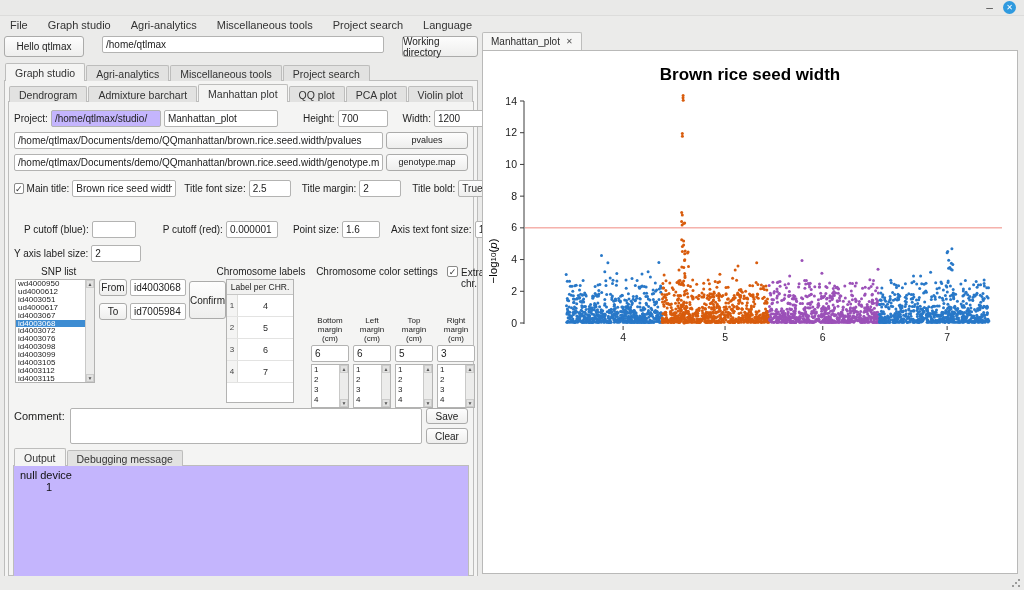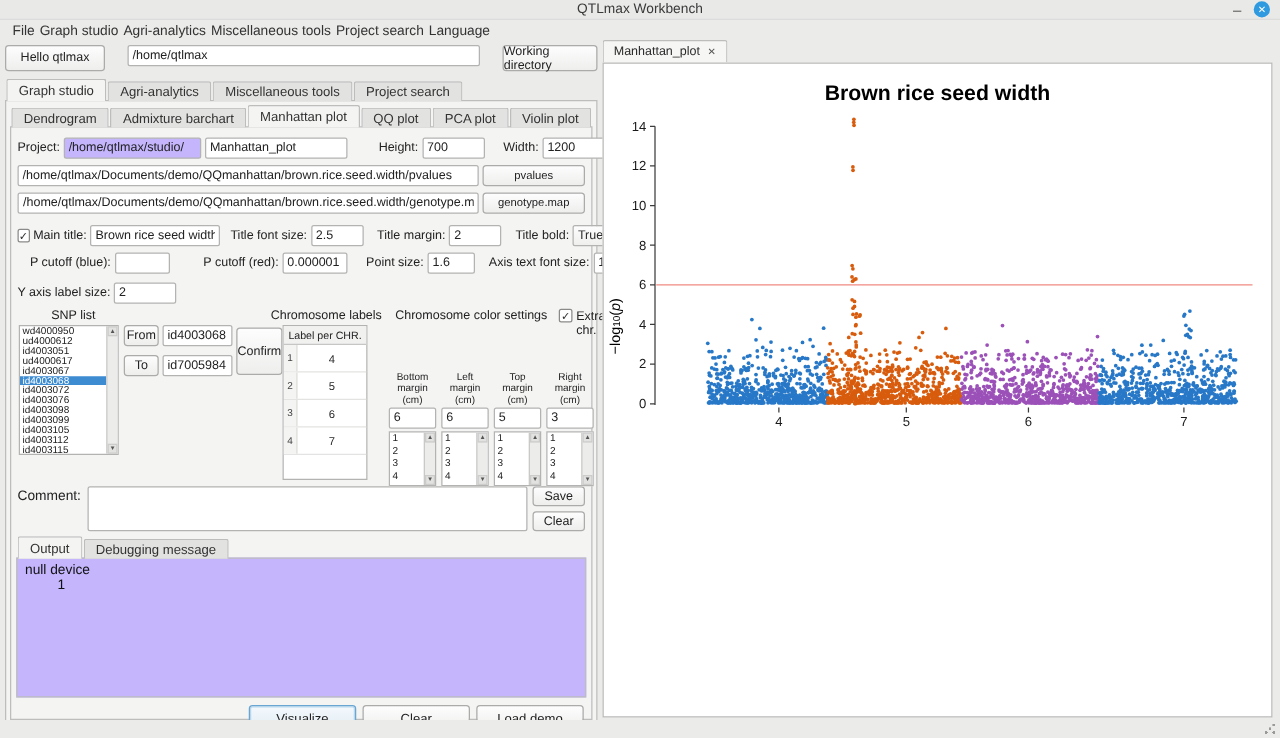--- a/index.html
+++ b/index.html
@@ -8,21 +8,21 @@
     font-family:"Liberation Sans","DejaVu Sans",sans-serif;
     background:#ebebea; color:#2b2b2b; font-size:11px; overflow:hidden; position:relative;
   }
   
   .titlebar { height:16px; background:#e9e9e8; border-bottom:1px solid #dcdcdb; position:relative; }
   .titlebar .title { position:absolute; left:0; right:0; top:1px; text-align:center; font-size:11px; color:#3a3a3a; }
   .win-controls { position:absolute; right:8px; top:1px; display:flex; gap:10px; align-items:center; }
   .win-min { color:#555; font-size:12px; line-height:12px; }
   .win-close { width:13px; height:13px; border-radius:50%; background:#2f9adf; color:#fff; font-size:8px;
                display:flex; align-items:center; justify-content:center; }
-  .menubar { height:17px; display:flex; gap:4px; align-items:center; padding:0 10px; background:#ebebea; }
+  .menubar { height:17px; display:flex; gap:20px; align-items:center; padding:0 10px; background:#ebebea; }
   .menu-item { font-size:11px; color:#333; }
   
   #left-col { position:absolute; left:4px; top:36px; width:474px; }
   .workdir-row { display:flex; gap:18px; height:21px; margin-bottom:6px; }
   .hello-btn { width:80px; background:linear-gradient(#e3e3e2,#d4d4d3); border:1px solid #9b9b9a; border-radius:3px;
                display:flex; align-items:center; justify-content:center; font-size:10.5px; }
   .workdir-input { flex:1; }
   .workdir-btn { width:76px; }
   .btn { background:linear-gradient(#fdfdfd,#eeeeed); border:1px solid #ababaa; border-radius:3px;
          display:flex; align-items:center; justify-content:center; font-size:10px; color:#222; }
@@ -109,21 +109,20 @@
     background:
       radial-gradient(circle at 8px 2px, #9a9a99 1px, transparent 1.2px),
       radial-gradient(circle at 8px 8px, #9a9a99 1px, transparent 1.2px),
       radial-gradient(circle at 2px 8px, #9a9a99 1px, transparent 1.2px),
       radial-gradient(circle at 5px 5px, #9a9a99 1px, transparent 1.2px); }
 </style>
 </head>
 <body>
 
 <div class="titlebar">
-  <div class="title">QTLmax Workbench</div>
   <div class="win-controls">
     <span class="win-min">–</span>
     <span class="win-close">✕</span>
   </div>
 </div>
 <div class="menubar" id="menubar">
     <div class="menu-item">File</div>
     <div class="menu-item">Graph studio</div>
     <div class="menu-item">Agri-analytics</div>
     <div class="menu-item">Miscellaneous tools</div>
@@ -183,21 +182,21 @@
         <input class="inp" style="width: 42px;" value="2.5">
         <span class="lbl" style="margin-left:8px;">Title margin:</span>
         <input class="inp" style="width: 42px;" value="2">
         <span class="lbl" style="margin-left:8px;">Title bold:</span>
         <div class="select" style="width:44px;">
           <span>True</span>
           <span class="arrow">▼</span>
         </div>
       </div>
 
-      <div class="frow" style="margin-top:4px;">
+      <div class="frow" style="margin-top:23px;">
         <span class="lbl" style="margin-left:10px;">P cutoff (blue):</span>
         <input class="inp" style="width: 44px;" value="">
         <span class="lbl" style="margin-left:24px;">P cutoff (red):</span>
         <input class="inp" style="width: 52px;" value="0.000001">
         <span class="lbl" style="margin-left:12px;">Point size:</span>
         <input class="inp" style="width: 38px;" value="1.6">
         <span class="lbl" style="margin-left:8px;">Axis text font size:</span>
         <input class="inp" style="width: 46px;" value="1.6">
       </div>
 

